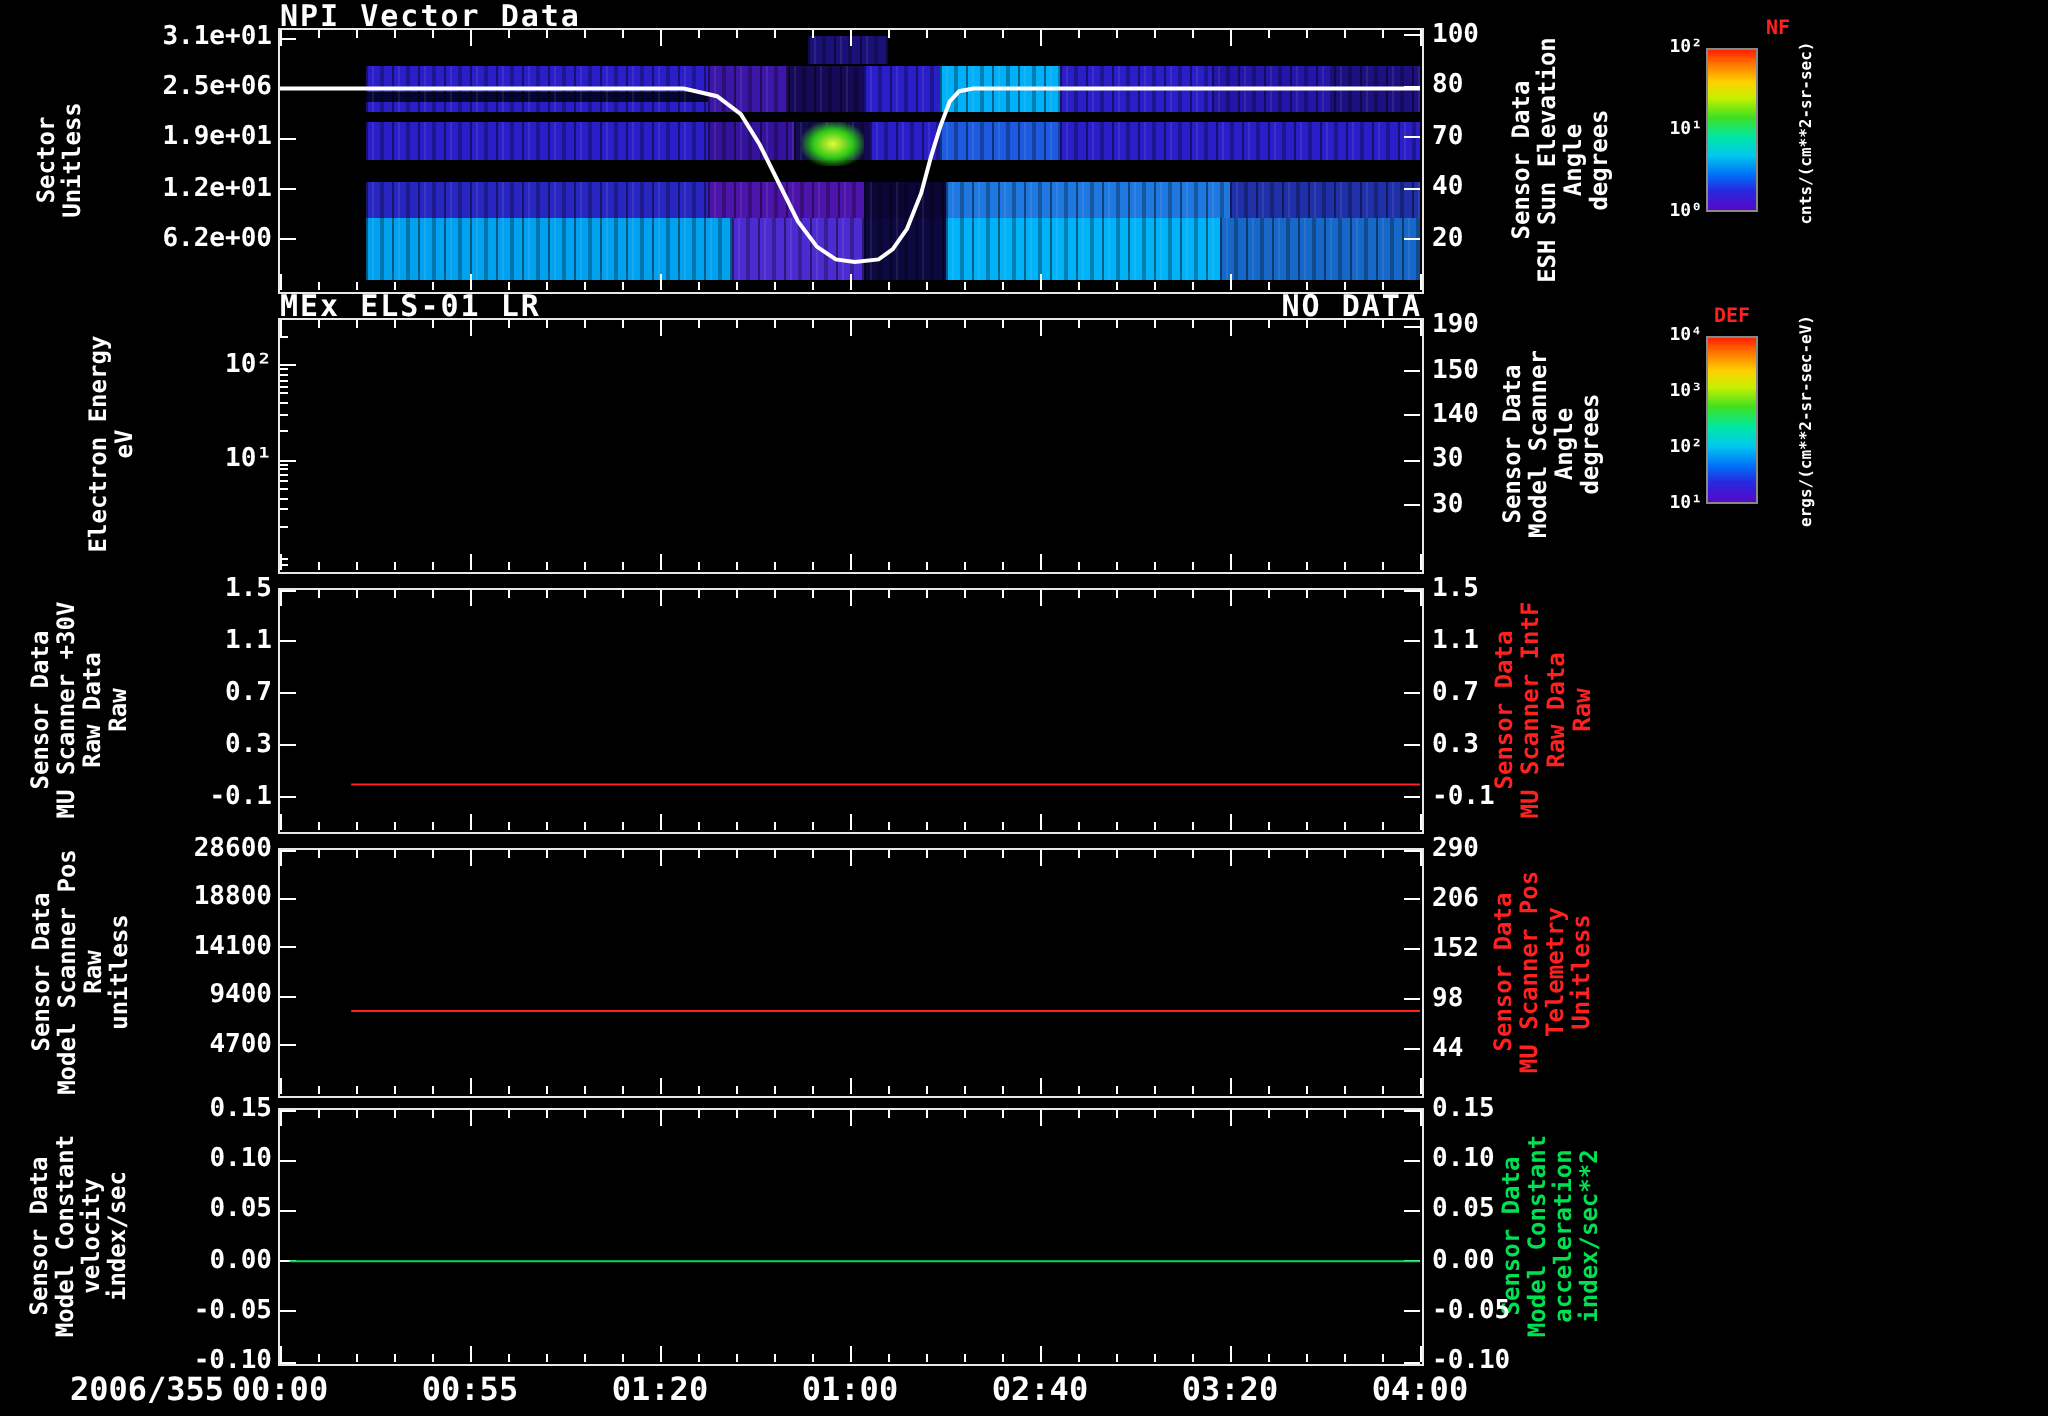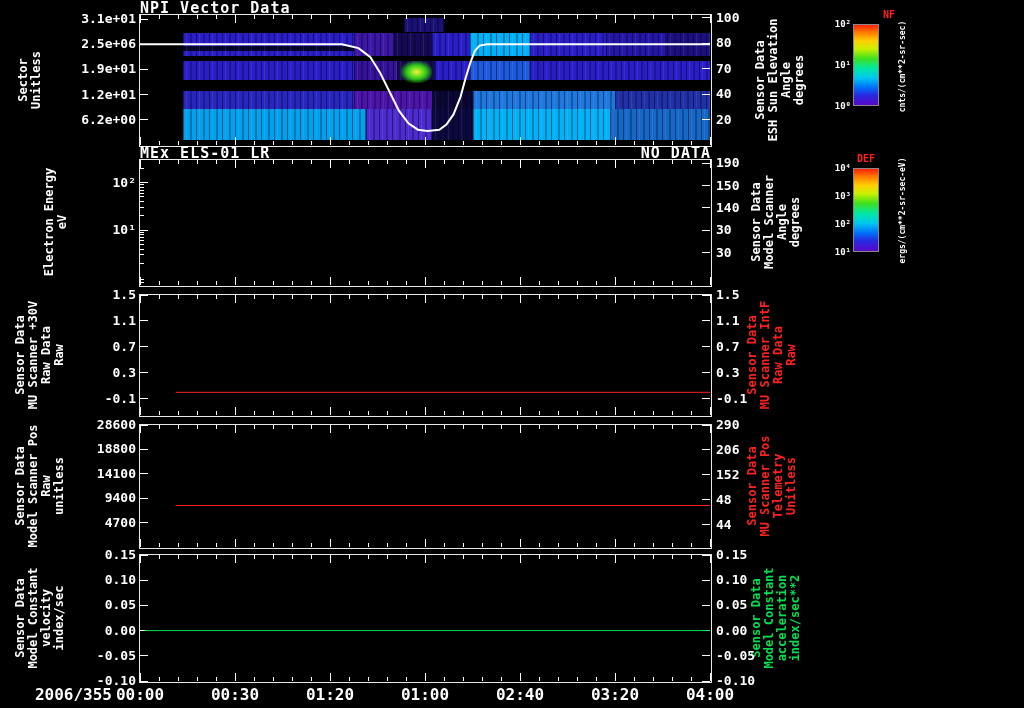--- a/index.html
+++ b/index.html
@@ -504,21 +504,21 @@
     <div style="position: absolute; top: 490.2px; color: rgb(255, 255, 255); font: bold 13px &quot;DejaVu Sans Mono&quot;, monospace; left: 52px; width: 84px; text-align: right;">9400</div>
     <div style="position: absolute; left: 140px; top: 522.1px; width: 8px; height: 1px; background: rgb(255, 255, 255);"></div>
     <div style="position: absolute; top: 514.6px; color: rgb(255, 255, 255); font: bold 13px &quot;DejaVu Sans Mono&quot;, monospace; left: 52px; width: 84px; text-align: right;">4700</div>
     <div style="position: absolute; left: 702px; top: 424.5px; width: 8px; height: 1px; background: rgb(255, 255, 255);"></div>
     <div style="position: absolute; top: 417px; color: rgb(255, 255, 255); font: bold 13px &quot;DejaVu Sans Mono&quot;, monospace; left: 716px; width: 80px; text-align: left;">290</div>
     <div style="position: absolute; left: 702px; top: 449.455px; width: 8px; height: 1px; background: rgb(255, 255, 255);"></div>
     <div style="position: absolute; top: 441.955px; color: rgb(255, 255, 255); font: bold 13px &quot;DejaVu Sans Mono&quot;, monospace; left: 716px; width: 80px; text-align: left;">206</div>
     <div style="position: absolute; left: 702px; top: 474.409px; width: 8px; height: 1px; background: rgb(255, 255, 255);"></div>
     <div style="position: absolute; top: 466.909px; color: rgb(255, 255, 255); font: bold 13px &quot;DejaVu Sans Mono&quot;, monospace; left: 716px; width: 80px; text-align: left;">152</div>
     <div style="position: absolute; left: 702px; top: 499.364px; width: 8px; height: 1px; background: rgb(255, 255, 255);"></div>
-    <div style="position: absolute; top: 491.864px; color: rgb(255, 255, 255); font: bold 13px &quot;DejaVu Sans Mono&quot;, monospace; left: 716px; width: 80px; text-align: left;">48</div>
+    <div style="position: absolute; top: 491.864px; color: rgb(255, 255, 255); font: bold 13px &quot;DejaVu Sans Mono&quot;, monospace; left: 716px; width: 80px; text-align: left;">98</div>
     <div style="position: absolute; left: 702px; top: 524.318px; width: 8px; height: 1px; background: rgb(255, 255, 255);"></div>
     <div style="position: absolute; top: 516.818px; color: rgb(255, 255, 255); font: bold 13px &quot;DejaVu Sans Mono&quot;, monospace; left: 716px; width: 80px; text-align: left;">44</div>
     <svg width="570" height="122" style="position: absolute; left: 140px; top: 425px; overflow: visible;">
       <polyline points="35.6,80.5 570.0,80.5" fill="none" stroke="#ff2020" stroke-width="1"></polyline>
     </svg>
     <div style="position: absolute; left: 139.5px; top: 673px; width: 1px; height: 8px; background: rgb(255, 255, 255);"></div>
     <div style="position: absolute; left: 139.5px; top: 555px; width: 1px; height: 8px; background: rgb(255, 255, 255);"></div>
     <div style="position: absolute; left: 158.5px; top: 677px; width: 1px; height: 4px; background: rgb(255, 255, 255);"></div>
     <div style="position: absolute; left: 158.5px; top: 555px; width: 1px; height: 4px; background: rgb(255, 255, 255);"></div>
     <div style="position: absolute; left: 177.5px; top: 677px; width: 1px; height: 4px; background: rgb(255, 255, 255);"></div>
@@ -600,21 +600,21 @@
     <div style="position: absolute; left: 702px; top: 630.1px; width: 8px; height: 1px; background: rgb(255, 255, 255);"></div>
     <div style="position: absolute; top: 622.6px; color: rgb(255, 255, 255); font: bold 13px &quot;DejaVu Sans Mono&quot;, monospace; left: 716px; width: 80px; text-align: left;">0.00</div>
     <div style="position: absolute; left: 702px; top: 655.3px; width: 8px; height: 1px; background: rgb(255, 255, 255);"></div>
     <div style="position: absolute; top: 647.8px; color: rgb(255, 255, 255); font: bold 13px &quot;DejaVu Sans Mono&quot;, monospace; left: 716px; width: 80px; text-align: left;">-0.05</div>
     <div style="position: absolute; left: 702px; top: 680.5px; width: 8px; height: 1px; background: rgb(255, 255, 255);"></div>
     <div style="position: absolute; top: 673px; color: rgb(255, 255, 255); font: bold 13px &quot;DejaVu Sans Mono&quot;, monospace; left: 716px; width: 80px; text-align: left;">-0.10</div>
     <svg width="570" height="126" style="position: absolute; left: 140px; top: 555px; overflow: visible;">
       <polyline points="4.8,75.6 570.0,75.6" fill="none" stroke="#00e050" stroke-width="1"></polyline>
     </svg>
     <div style="position: absolute; left: 95px; top: 685px; width: 90px; text-align: center; color: rgb(255, 255, 255); font: bold 16px &quot;DejaVu Sans Mono&quot;, monospace;">00:00</div>
-    <div style="position: absolute; left: 190px; top: 685px; width: 90px; text-align: center; color: rgb(255, 255, 255); font: bold 16px &quot;DejaVu Sans Mono&quot;, monospace;">00:30</div>
+    <div style="position: absolute; left: 190px; top: 685px; width: 90px; text-align: center; color: rgb(255, 255, 255); font: bold 16px &quot;DejaVu Sans Mono&quot;, monospace;">00:55</div>
     <div style="position: absolute; left: 285px; top: 685px; width: 90px; text-align: center; color: rgb(255, 255, 255); font: bold 16px &quot;DejaVu Sans Mono&quot;, monospace;">01:20</div>
     <div style="position: absolute; left: 380px; top: 685px; width: 90px; text-align: center; color: rgb(255, 255, 255); font: bold 16px &quot;DejaVu Sans Mono&quot;, monospace;">01:00</div>
     <div style="position: absolute; left: 475px; top: 685px; width: 90px; text-align: center; color: rgb(255, 255, 255); font: bold 16px &quot;DejaVu Sans Mono&quot;, monospace;">02:40</div>
     <div style="position: absolute; left: 570px; top: 685px; width: 90px; text-align: center; color: rgb(255, 255, 255); font: bold 16px &quot;DejaVu Sans Mono&quot;, monospace;">03:20</div>
     <div style="position: absolute; left: 665px; top: 685px; width: 90px; text-align: center; color: rgb(255, 255, 255); font: bold 16px &quot;DejaVu Sans Mono&quot;, monospace;">04:00</div>
     <div style="position: absolute; left: 793px; width: 58px; text-align: right; top: 19px; color: rgb(255, 255, 255); font: bold 9px &quot;DejaVu Sans Mono&quot;, monospace;">10²</div>
     <div style="position: absolute; left: 793px; width: 58px; text-align: right; top: 60px; color: rgb(255, 255, 255); font: bold 9px &quot;DejaVu Sans Mono&quot;, monospace;">10¹</div>
     <div style="position: absolute; left: 793px; width: 58px; text-align: right; top: 101px; color: rgb(255, 255, 255); font: bold 9px &quot;DejaVu Sans Mono&quot;, monospace;">10⁰</div>
     <div style="position: absolute; left: 793px; width: 58px; text-align: right; top: 163px; color: rgb(255, 255, 255); font: bold 9px &quot;DejaVu Sans Mono&quot;, monospace;">10⁴</div>
     <div style="position: absolute; left: 793px; width: 58px; text-align: right; top: 191px; color: rgb(255, 255, 255); font: bold 9px &quot;DejaVu Sans Mono&quot;, monospace;">10³</div>

